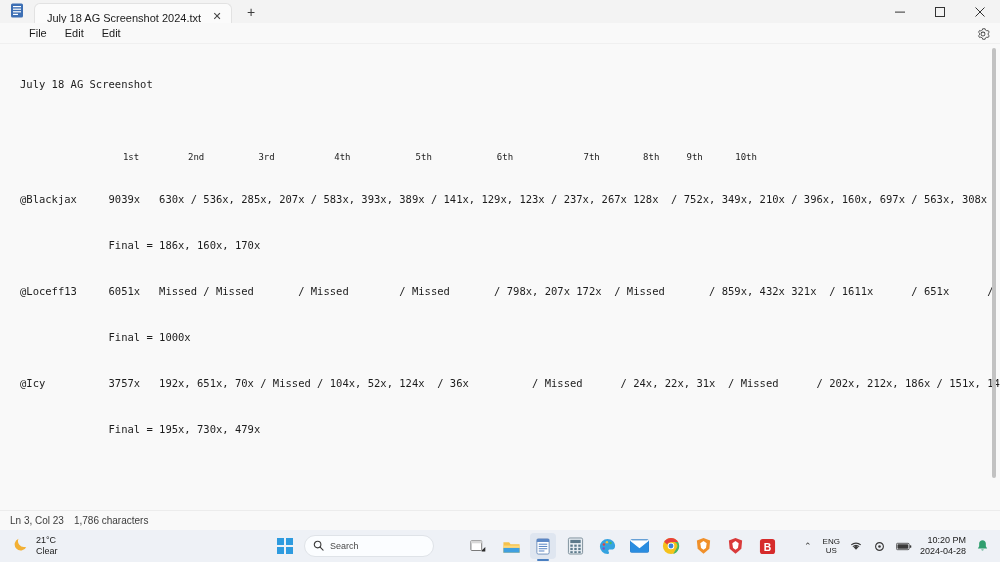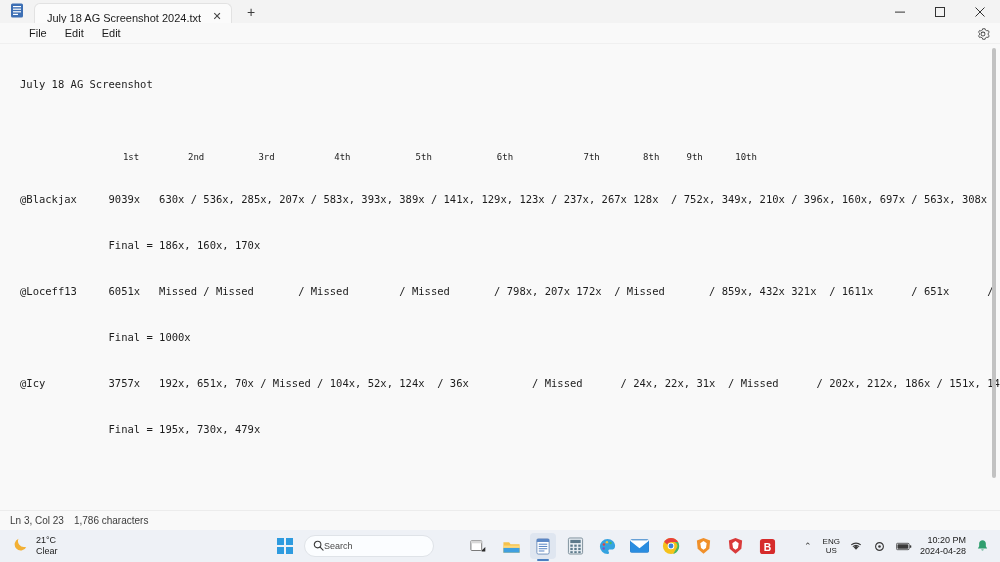--- a/index.html
+++ b/index.html
@@ -188,20 +188,21 @@
     display: flex; align-items: center; gap: 6px;
   }
   .start-btn { width: 26px; height: 26px; display:flex; align-items:center; justify-content:center; }
   .searchbox {
     width: 130px; height: 22px;
     background: #fbfdff;
     border: 1px solid #dfe3e8;
     border-radius: 12px;
     display: flex; align-items: center;
     padding: 0 8px;
+    gap: 6px;
   }
   .searchbox span.ph { font-size: 9px; color: #4a4a4a; }
 
   .tb-icon {
     width: 26px; height: 26px;
     display: flex; align-items: center; justify-content: center;
     border-radius: 4px;
     position: relative;
   }
   .tb-icon.active { background: #dfe6f0; }

